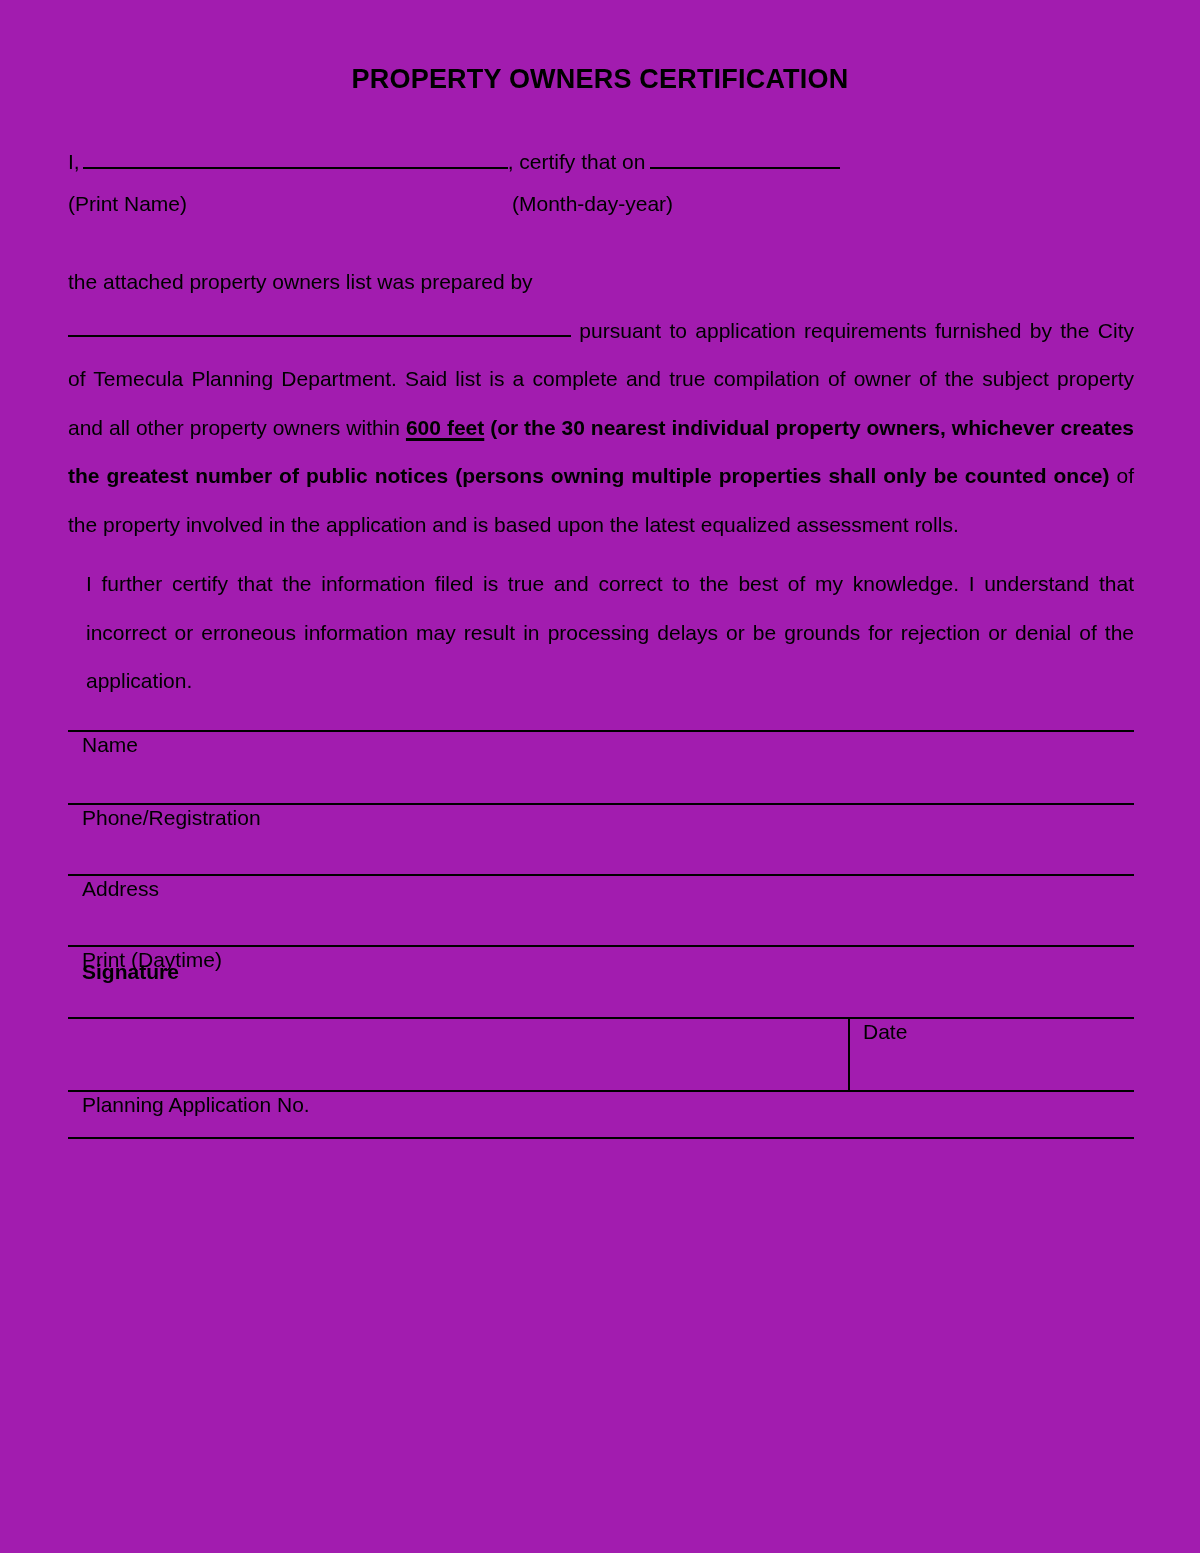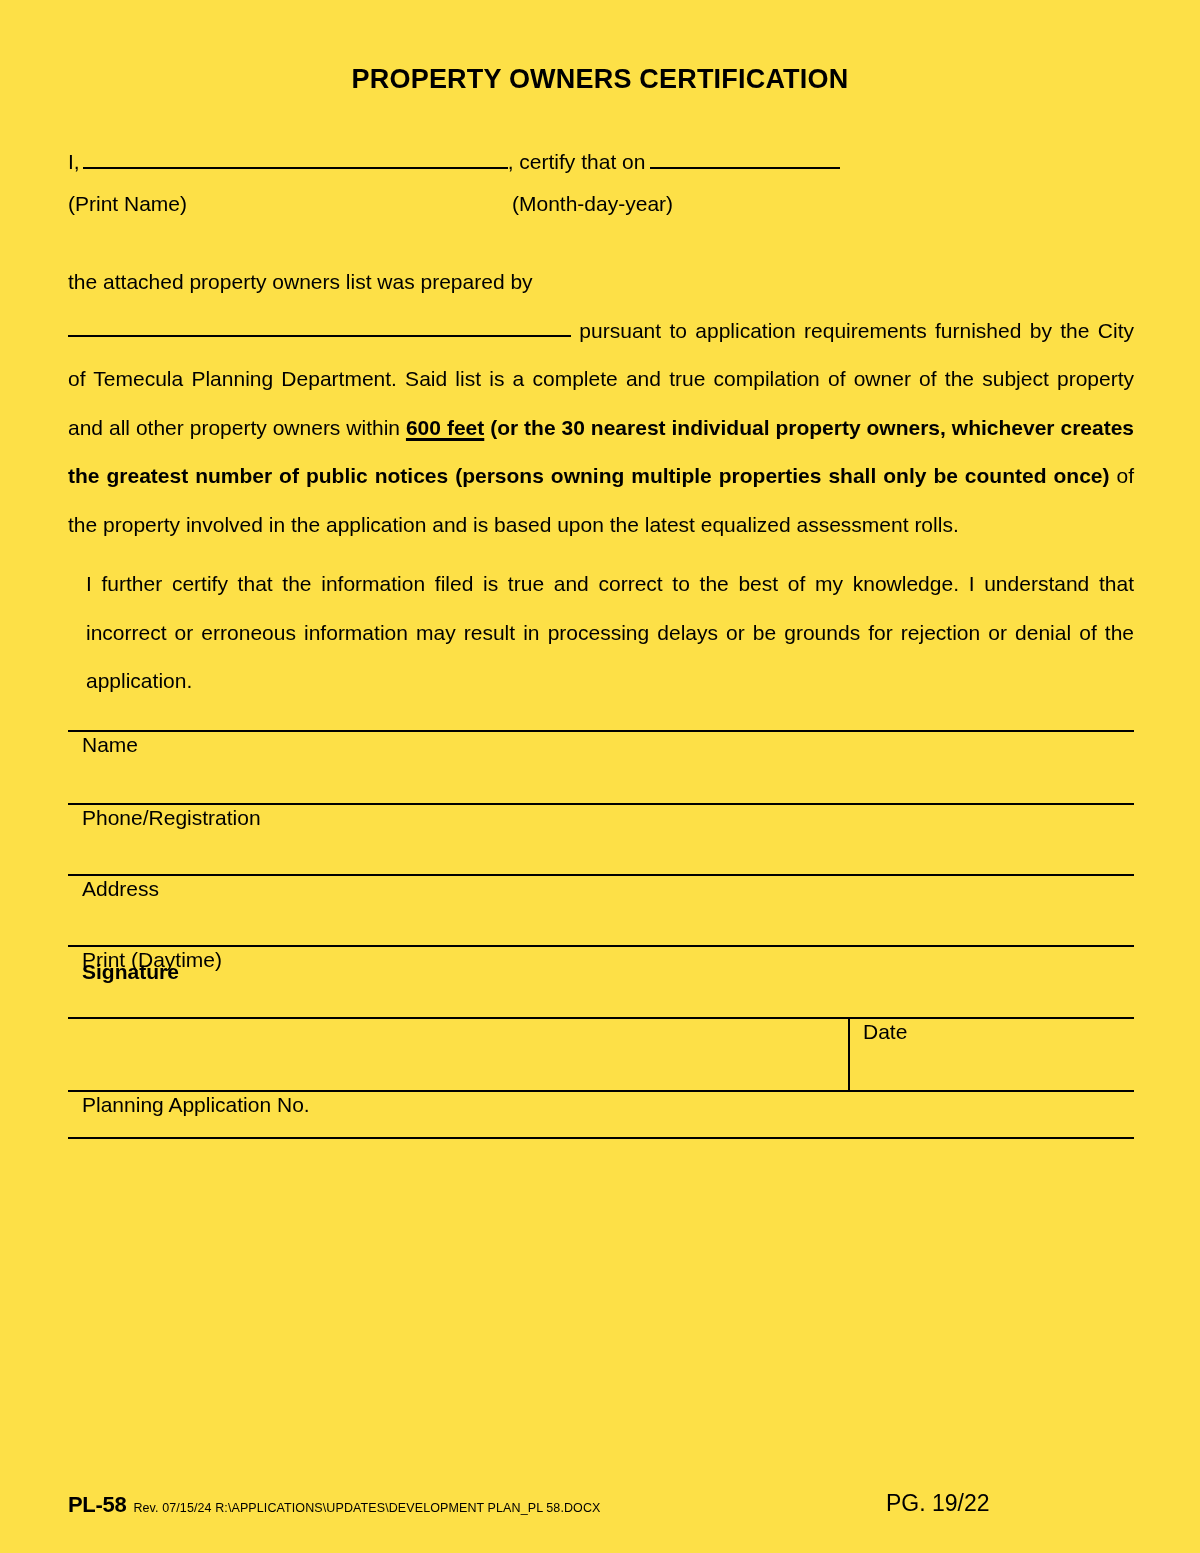--- a/index.html
+++ b/index.html
@@ -9,21 +9,21 @@
     background: #ffffff;
   }
   body {
     font-family: "Liberation Sans", sans-serif;
     color: #000000;
   }
   .page {
     position: relative;
     width: 1200px;
     height: 1553px;
-    background: #fde047;
+    background: #a21caf;
     overflow: hidden;
     box-sizing: border-box;
   }
 
   
   .doc-title {
     position: absolute;
     left: 68px;
     top: 62px;
     width: 1064px;
@@ -217,21 +217,14 @@
     <div class="rule-label" style="top:960px;font-weight:bold;">Signature</div>
     <div class="rule-label right-col" style="top:1020px;">Date</div>
     <div class="vdivider" style="top:1017px; height:74px;"></div>
 
     <div class="rule" style="top:1090px;"></div>
     <div class="rule-label" style="top:1093px;">Planning Application No.</div>
 
     <div class="rule" style="top:1137px;"></div>
   </div>
 
-  <div class="footer">
-    <div class="footer-left">
-      <span class="footer-code">PL-58</span>
-      <span class="footer-rev">Rev. 07/15/24 R:\APPLICATIONS\UPDATES\DEVELOPMENT PLAN_PL 58.DOCX</span>
-    </div>
-    <div class="footer-right">PG. 19/22</div>
-  </div>
 
 </div>
 
 </body></html>

